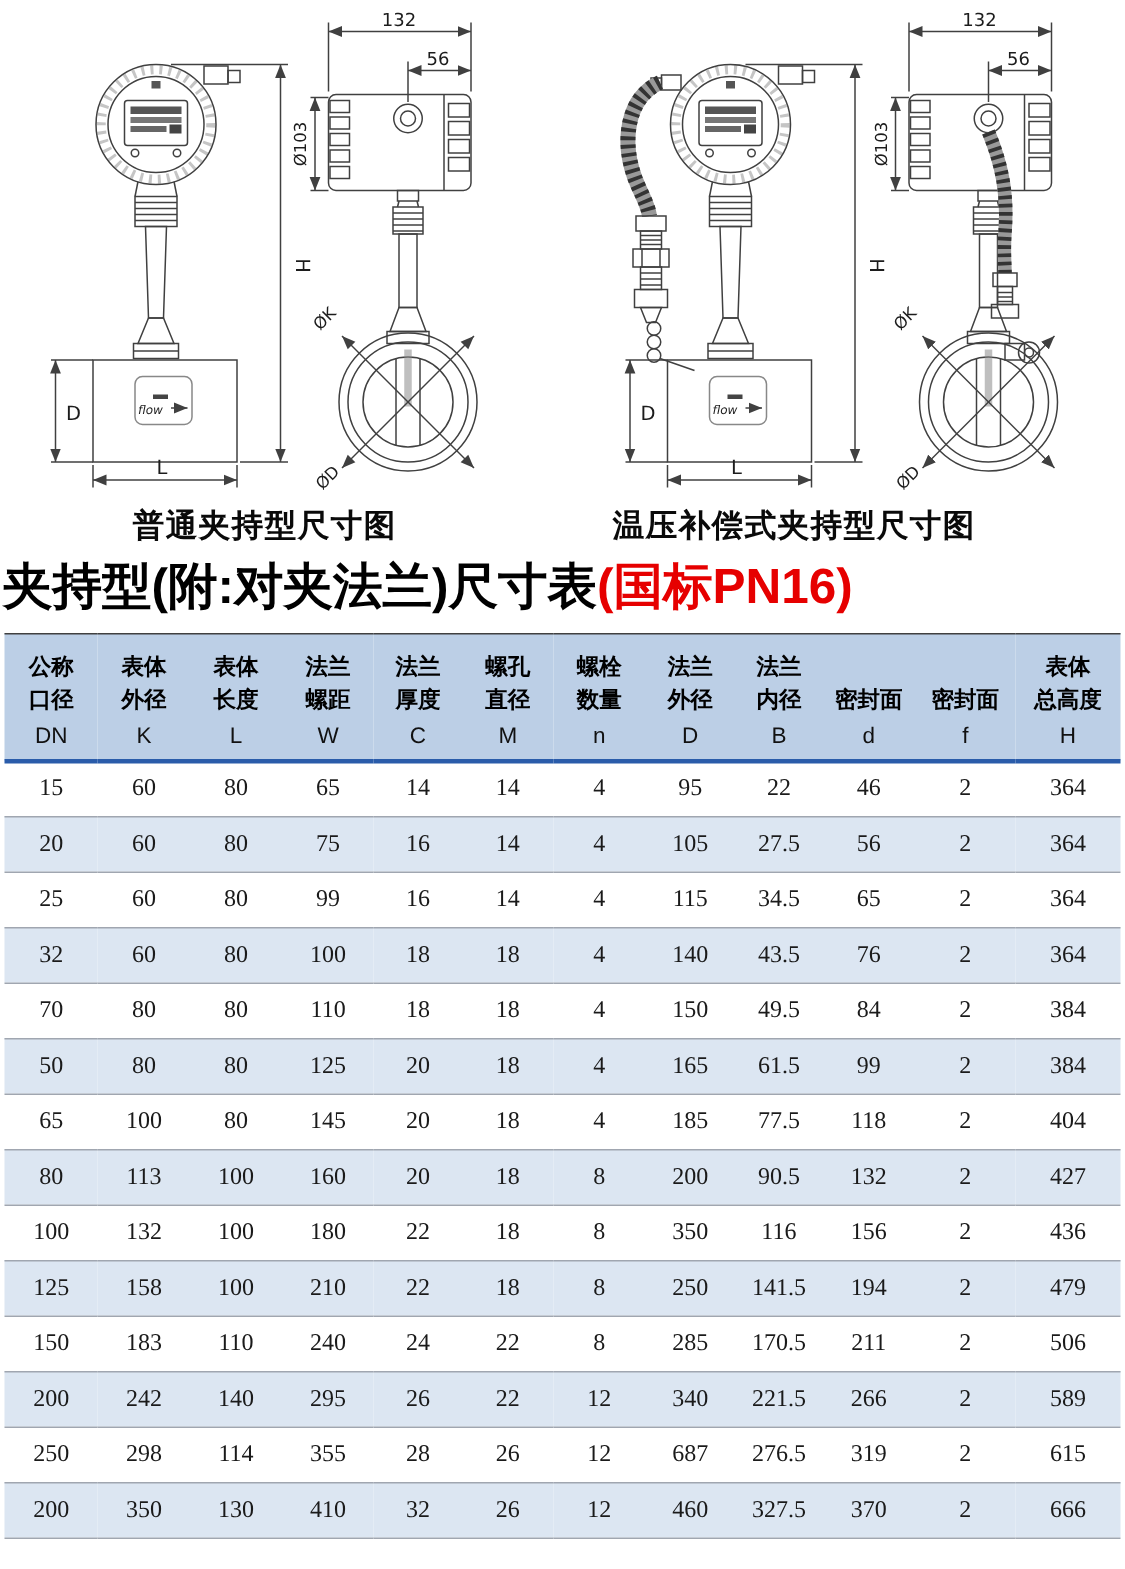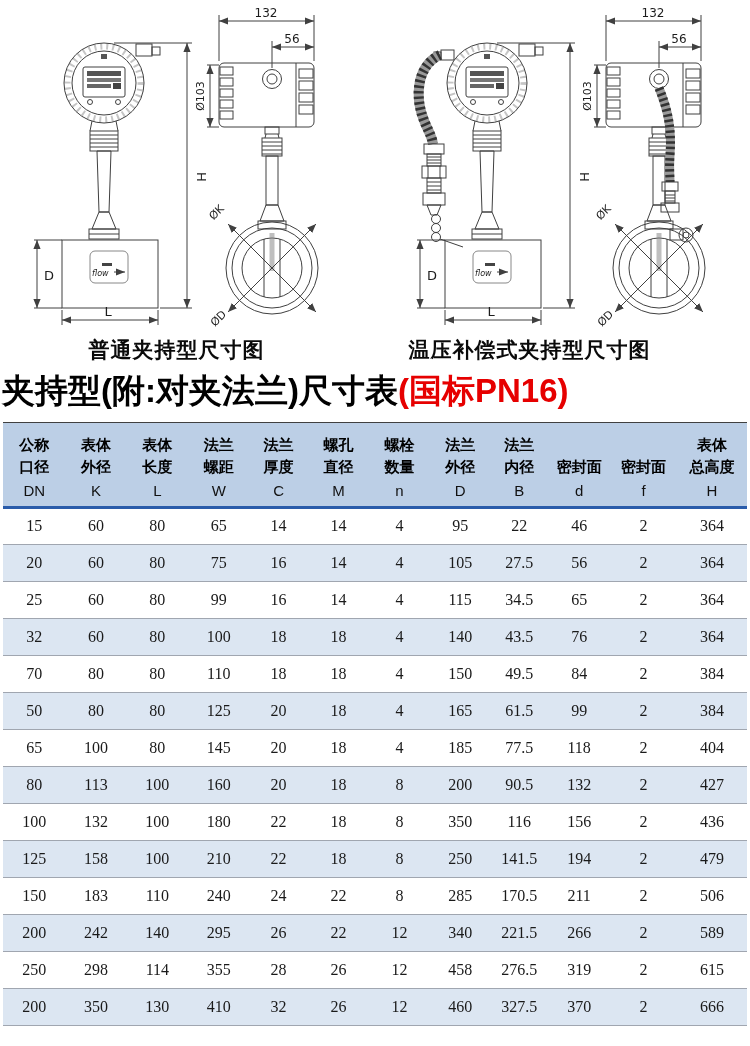--- a/index.html
+++ b/index.html
@@ -491,21 +491,21 @@
         <td>589</td>
       </tr>
       <tr>
         <td>250</td>
         <td>298</td>
         <td>114</td>
         <td>355</td>
         <td>28</td>
         <td>26</td>
         <td>12</td>
-        <td>458</td>
+        <td>687</td>
         <td>276.5</td>
         <td>319</td>
         <td>2</td>
         <td>615</td>
       </tr>
       <tr class="alt">
         <td>200</td>
         <td>350</td>
         <td>130</td>
         <td>410</td>

